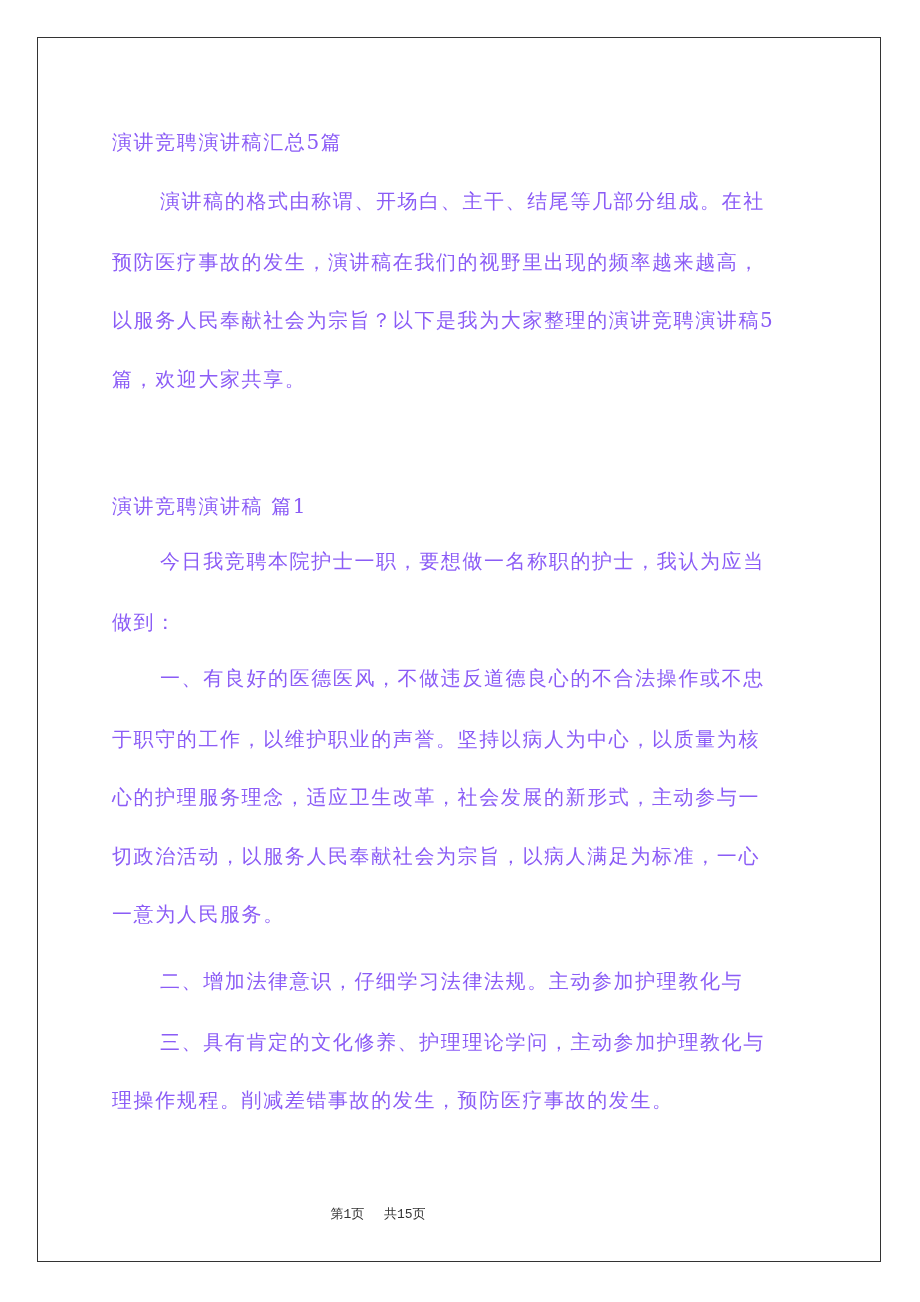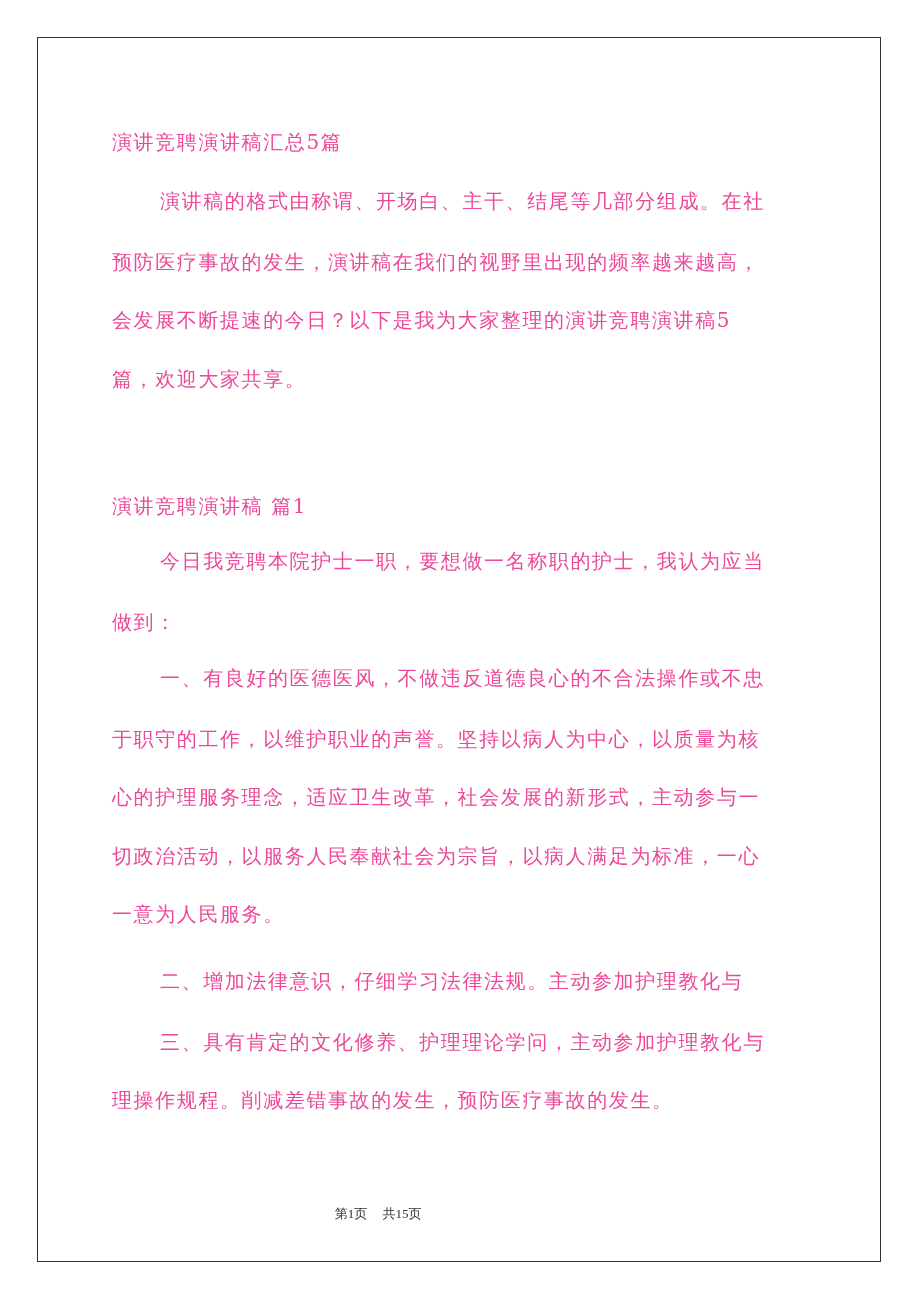--- a/index.html
+++ b/index.html
@@ -5,42 +5,42 @@
     html, body { margin: 0; padding: 0; background: #ffffff; }
     body { width: 920px; height: 1302px; position: relative; overflow: hidden; }
     .page-border {
       position: absolute; left: 37px; top: 37px;
       width: 844px; height: 1225px;
       border: 1.5px solid #333333; box-sizing: border-box;
     }
     .line {
       position: absolute; left: 112px;
       font-family: "DejaVu Serif", "Liberation Serif", serif;
-      font-size: 20px; color: #ec4899; white-space: nowrap;
+      font-size: 20px; color: #8b5cf6; white-space: nowrap;
       letter-spacing: 1.6px; line-height: 24px;
     }
     .indent { left: 160px; font-family: Liberation Mono, monospace; }
     .footer {
       position: absolute; left: 0; width: 756px; top: 1205px;
       text-align: center;
-      font-family: Liberation Serif, serif;
+      font-family: Liberation Mono, monospace;
       font-size: 13px; color: #333333;
     }
     .footer span { margin: 0 6px; }
   </style>
 </head>
 <body>
 
 <div class="page-border"></div>
 
 <div class="line" style="top:130px">演讲竞聘演讲稿汇总5篇</div>
 
 <div class="line indent" style="top:191px">演讲稿的格式由称谓、开场白、主干、结尾等几部分组成。在社</div>
 <div class="line" style="top:250px">预防医疗事故的发生，演讲稿在我们的视野里出现的频率越来越高，</div>
-<div class="line" style="top:308px">会发展不断提速的今日？以下是我为大家整理的演讲竞聘演讲稿5</div>
+<div class="line" style="top:308px">以服务人民奉献社会为宗旨？以下是我为大家整理的演讲竞聘演讲稿5</div>
 <div class="line" style="top:367px">篇，欢迎大家共享。</div>
 
 <div class="line" style="top:494px">演讲竞聘演讲稿  篇1</div>
 
 <div class="line indent" style="top:551px">今日我竞聘本院护士一职，要想做一名称职的护士，我认为应当</div>
 <div class="line" style="top:610px">做到：</div>
 <div class="line indent" style="top:668px">一、有良好的医德医风，不做违反道德良心的不合法操作或不忠</div>
 <div class="line" style="top:727px">于职守的工作，以维护职业的声誉。坚持以病人为中心，以质量为核</div>
 <div class="line" style="top:785px">心的护理服务理念，适应卫生改革，社会发展的新形式，主动参与一</div>
 <div class="line" style="top:844px">切政治活动，以服务人民奉献社会为宗旨，以病人满足为标准，一心</div>

